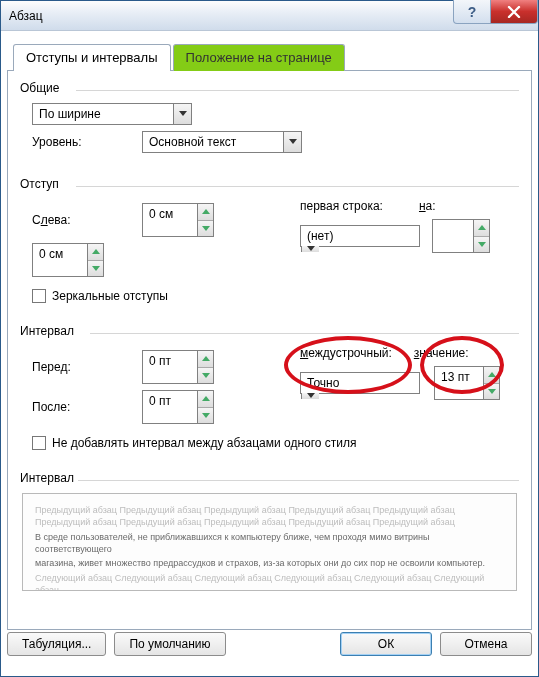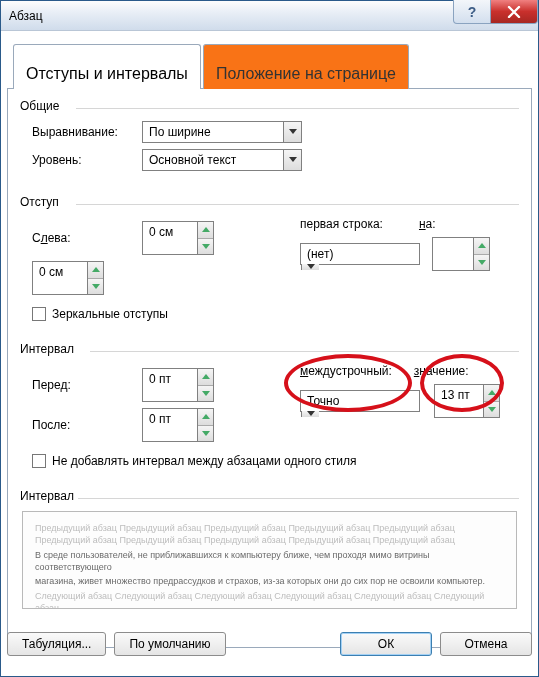--- a/index.html
+++ b/index.html
@@ -30,28 +30,28 @@
   .client {
     padding: 6px;
     background: #fff;
     height: calc(100% - 30px);
     position: relative;
   }
   .tabs-strip { display: flex; gap: 0; margin-top: 6px; margin-left: 6px; position: relative; z-index:2; }
   .tab {
     border: 1px solid #9aa9bb;
     border-bottom: none;
-    padding: 20px 12px 6px 12px;
+    padding: 5px 12px 6px 12px;
     background: #fff;
     border-radius: 3px 3px 0 0;
-    font-size: 16px;
+    font-size: 13px;
     margin-right: 2px;
     position: relative;
   }
-  .tab.inactive { background: #f97316; top:1px; color:#333; }
+  .tab.inactive { background: #84cc16; top:1px; color:#333; }
   .tab.active { background: #fff; top:1px; }
   .tab-panel {
     border: 1px solid #9aa9bb;
     margin-top: 0;
     padding: 10px 12px 8px 12px;
     background: #fff;
     height: 560px;
     position: relative;
   }
   .group-label { font-size: 12px; color: #000; margin: 4px 0 4px 0; }
@@ -143,21 +143,20 @@
     </div>
 
     <div class="tab-panel">
 
       
       <div class="group-line short">
         <span class="group-label">Общие</span>
         <div class="line"></div>
       </div>
       <div class="row">
-        <span class="lbl">Выравнивание:</span>
         <div class="combo">
           <span class="val">По ширине</span>
           <span class="dd">
               <svg width="8" height="6">
                 <path d="M0 0 L8 0 L4 5 Z" fill="#333"></path>
               </svg>
             </span>
         </div>
       </div>
       <div class="row">

